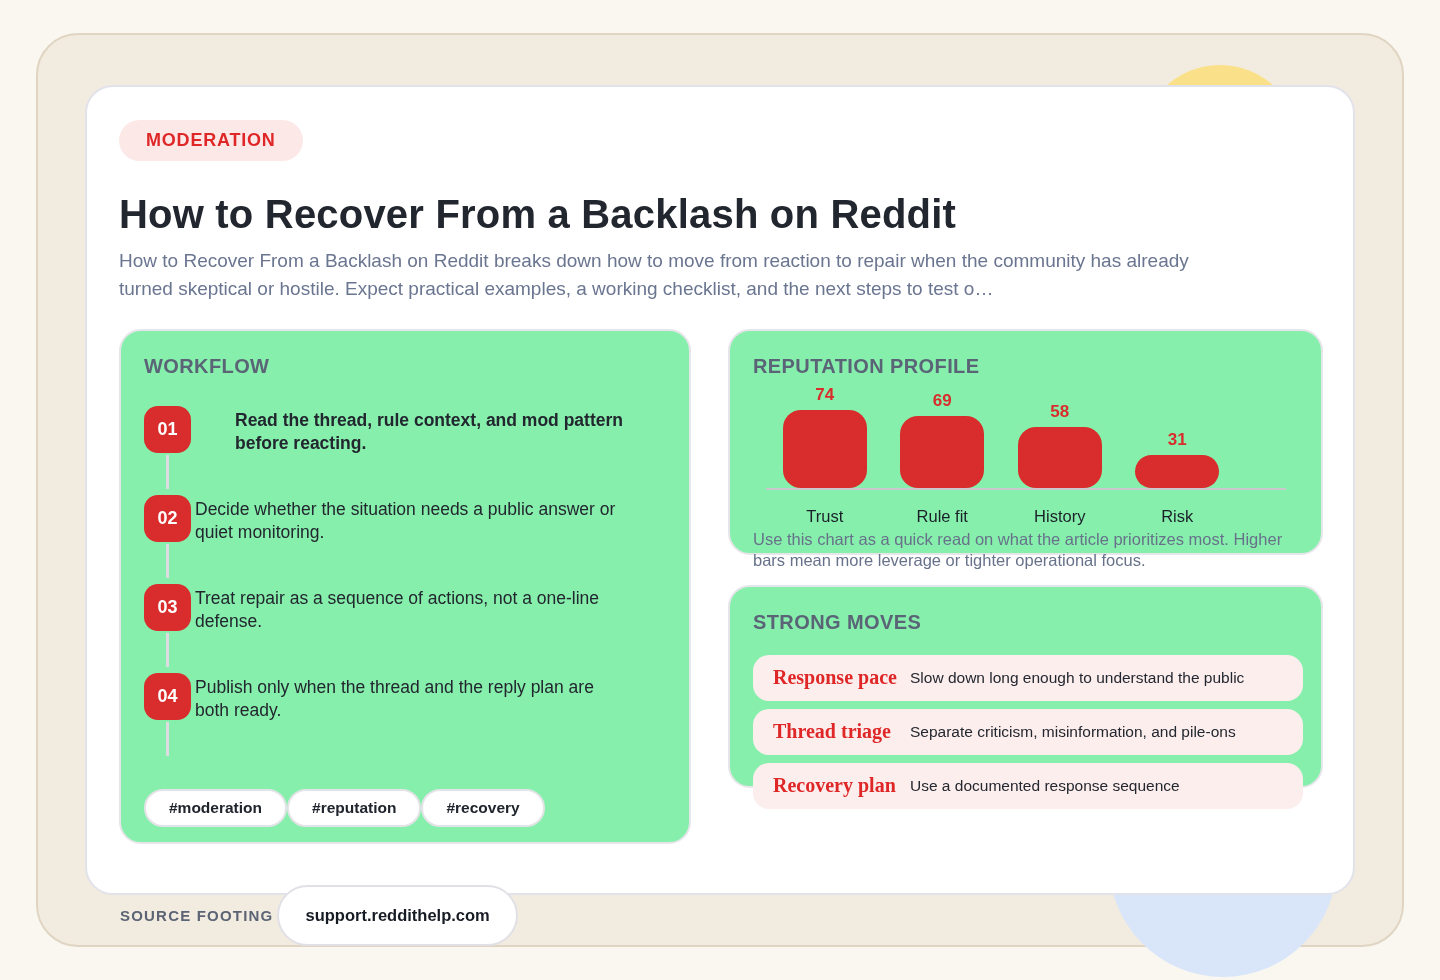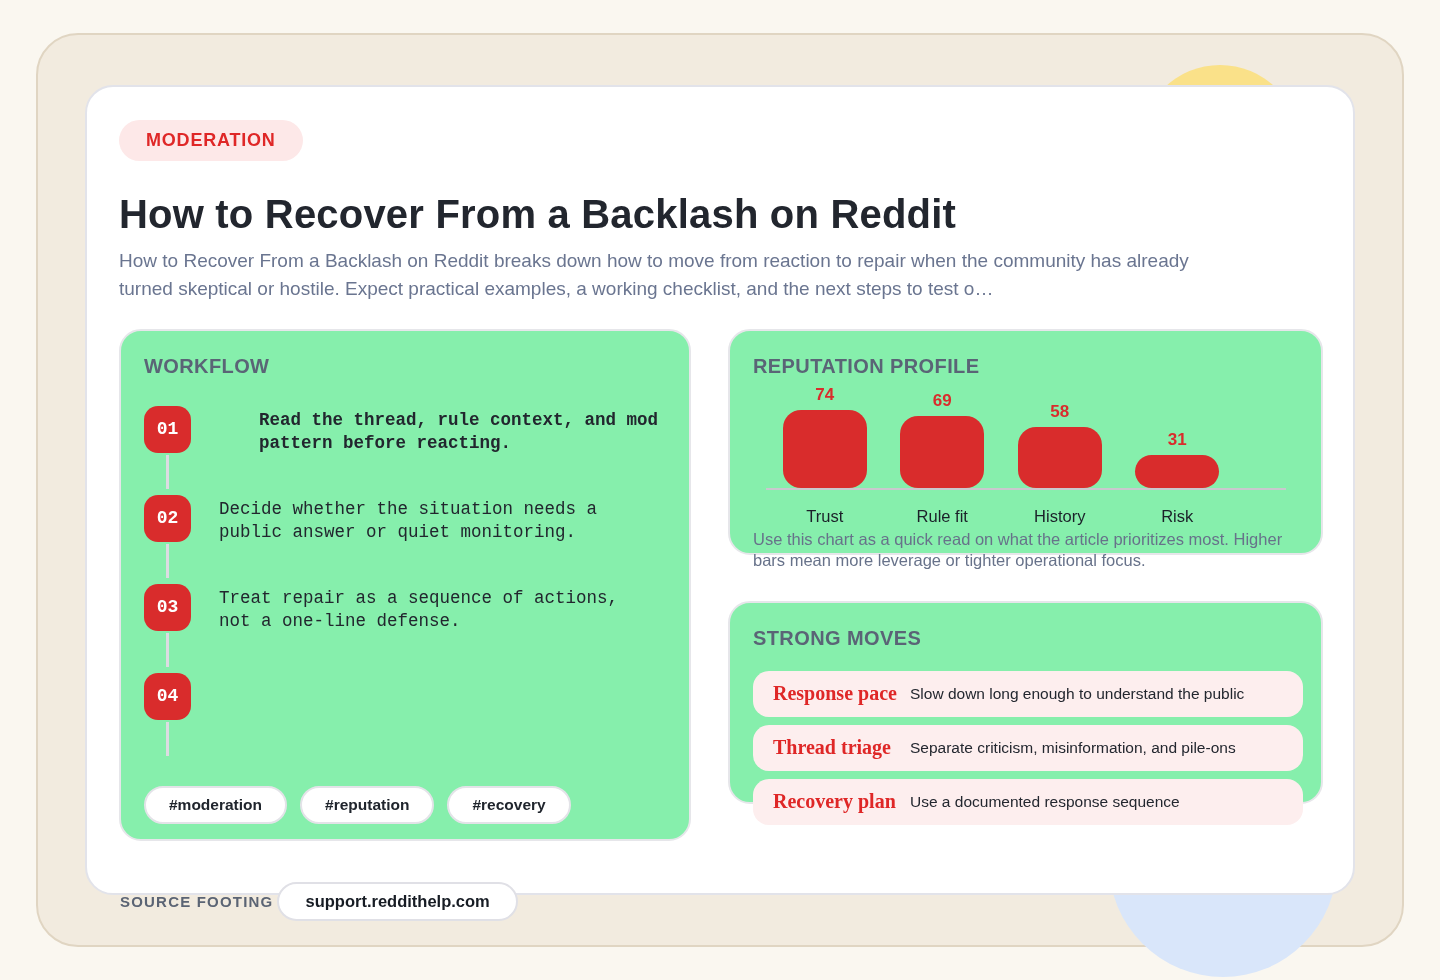--- a/index.html
+++ b/index.html
@@ -53,36 +53,36 @@
     background:#86efac; border:2px solid #e6e6ea; border-radius:22px;
     padding:24px 21px 15px 23px;
   }
   .panel h2 {
     font-size:20px; font-weight:bold; color:#5a6476; letter-spacing:0.4px;
   }
 
   
   .workflow { min-height:456px; }
   .workflow h2 { margin-bottom:28px; }
-  .step { position:relative; display:flex; gap:28px; padding-bottom:39px;font-family:Liberation Mono, monospace; }
+  .step { position:relative; display:flex; gap:4px; padding-bottom:39px; }
   .step:not(:last-of-type)::before {
     content:""; position:absolute; left:22px; top:49px; width:3px; height:34px;
     background:#dcdce2;
   }
   .step-num {
     flex:0 0 47px; width:47px; height:47px; background:#d92c2c; color:#ffffff;
     border-radius:14px; font-weight:bold; font-size:18px;
     display:flex; align-items:center; justify-content:center;
   }
   .step-text {
     max-width:430px; font-size:17.5px; line-height:23.5px; color:#22262e;
     padding-top:3px;
   }
   .step-text.bold { font-weight:bold;margin-left:40px; }
-  .tags { display:flex; gap:13px; margin-top:27px; }
+  .tags { display:flex; margin-top:27px; }
   .tag {
     background:#ffffff; border:2px solid #e3e3e8; border-radius:999px;
     padding:8px 23px; font-weight:bold; font-size:15.5px; color:#20252d;
   }
 
   
   .rep-card { height:226px; overflow:visible; }
   .rep-card h2 { margin-bottom:6px; }
   .chart { margin-left:13px; width:520px; }
   .bars { display:flex; width:470px; align-items:flex-end; height:104px; }
@@ -106,21 +106,21 @@
     padding:4px 20px; margin-bottom:8px; width:550px;
   }
   .move-label { font-size:20px; font-weight:bold; color:#df2727;font-family:Liberation Serif, serif; }
   .move-text { font-size:15.5px; line-height:19px; color:#23272f; max-width:375px; }
 
   
   .footer { display:flex; align-items:center; gap:4px; margin-top:41px; margin-left:1px; }
   .footer-label { font-size:15px; font-weight:bold; color:#5b6474; letter-spacing:1.2px; }
   .source-pill {
     background:#ffffff; border:2px solid #e0e0e6; border-radius:999px;
-    padding:8px 26px; font-weight:bold; font-size:16.5px; color:#171c24;
+    padding:19px 26px; font-weight:bold; font-size:16.5px; color:#171c24;
   }
 </style>
 </head>
 <body>
 
 <div class="stage">
   <div class="frame"></div>
   <div class="circle circle-yellow"></div>
   <div class="circle circle-blue"></div>
 
@@ -143,30 +143,31 @@
         <div class="step">
           <div class="step-num">02</div>
           <div class="step-text">Decide whether the situation needs a public answer or quiet monitoring.</div>
         </div>
         <div class="step">
           <div class="step-num">03</div>
           <div class="step-text">Treat repair as a sequence of actions, not a one-line defense.</div>
         </div>
         <div class="step">
           <div class="step-num">04</div>
+          <div class="step-text">Publish only when the thread and the reply plan are both ready.</div>
         </div>
 
         <div class="tags">
           <span class="tag">#moderation</span>
           <span class="tag">#reputation</span>
           <span class="tag">#recovery</span>
         </div>
       </div>
 
-      <div style="display:flex; flex-direction:column; gap:46px;">
+      <div style="display:flex; flex-direction:column; gap:30px;">
 
         <div class="panel rep-card">
           <h2>REPUTATION PROFILE</h2>
           <div class="chart">
             <div class="bars">
               <div class="bar-col">
                 <div class="bar-value" style="color: rgb(217, 44, 44);">74</div>
                 <div class="bar" style="height: 78px; background: rgb(217, 44, 44);"></div>
               </div>
               <div class="bar-col">

